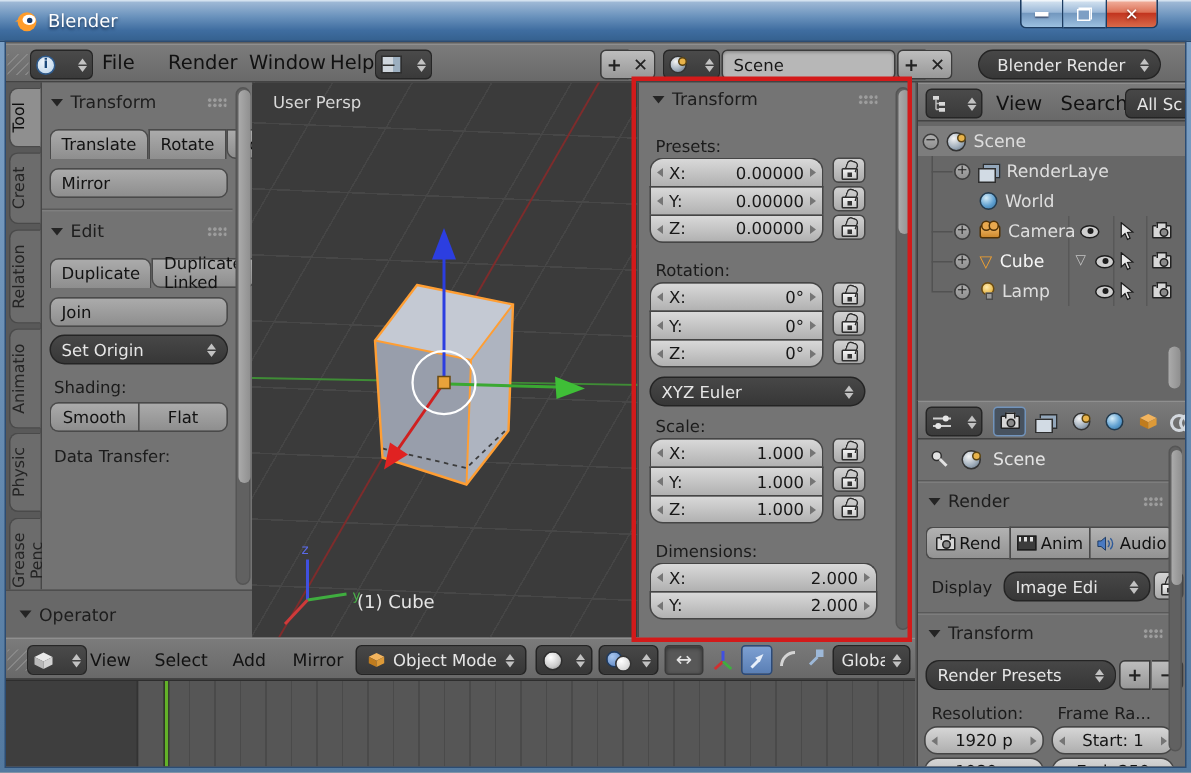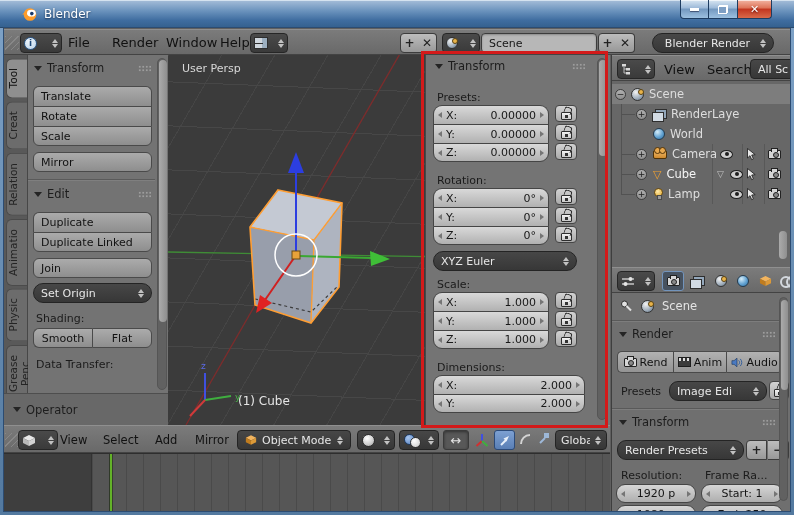--- a/index.html
+++ b/index.html
@@ -1,20 +1,20 @@
 <!DOCTYPE html>
 <html><head>
 <meta charset="utf-8">
 <style>
 *{margin:0;padding:0;box-sizing:border-box}
 html,body{width:794px;height:515px;overflow:hidden}
 body{position:relative;font-family:"DejaVu Sans",sans-serif;font-size:11px;background:linear-gradient(180deg,#7fa3c8,#53799f);color:#1a1a1a}
 .abs{position:absolute}
 
-.titlebar{position:absolute;left:0;top:0;width:794px;height:28px;background:linear-gradient(180deg,#a6bed9 0%,#6b93bd 40%,#3f6da0 75%,#35618f 100%);border-bottom:1px solid #27496e;display:flex;align-items:center;padding-left:21px;gap:6px;box-shadow:inset 0 1px 0 #d4e2ef}
+.titlebar{position:absolute;left:0;top:0;width:794px;height:28px;background:linear-gradient(180deg,#a6bed9 0%,#6b93bd 40%,#3f6da0 75%,#35618f 100%);border-bottom:1px solid #27496e;display:flex;align-items:center;padding-left:9px;gap:6px;box-shadow:inset 0 1px 0 #d4e2ef}
 .title-text{color:#fff;font-size:12px;text-shadow:0 1px 2px rgba(10,30,60,.8)}
 .winbtns{position:absolute;right:22px;top:0;display:flex}
 .winbtn{height:19px;display:flex;align-items:center;justify-content:center;border:1px solid #1d3c60;border-top:none;background:linear-gradient(180deg,#d8e6f2,#9cb9d8 45%,#7398bf 50%,#9cc0e0);box-shadow:inset 0 1px 0 rgba(255,255,255,.65)}
 .winbtn.mn{width:29px;border-radius:0 0 0 4px}
 .winbtn.mx{width:28px;border-left:none;border-right:none}
 .winbtn.cl{width:35px;border-radius:0 0 4px 0;background:linear-gradient(180deg,#f2b4a2,#dd7257 45%,#c2351f 50%,#d96a4a);color:#fff;font-weight:bold;font-size:11px;text-shadow:0 1px 2px rgba(60,0,0,.7)}
 .ming{width:9px;height:3px;background:#fff;box-shadow:0 1px 1px rgba(0,0,30,.5)}
 .maxg{position:relative;width:10px;height:9px}
 .maxg::before{content:"";position:absolute;right:0;top:0;width:7px;height:6px;border:1px solid #fff}
 .maxg::after{content:"";position:absolute;left:0;bottom:0;width:7px;height:6px;border:1px solid #fff;background:#7e9fc4}
@@ -31,21 +31,21 @@
 .ud .u{border-bottom:4px solid #c2c2c2}
 .ud .d{border-top:4px solid #c2c2c2}
 .namefield{position:absolute;height:20px;background:#b7b7b7;border:1px solid #3c3c3c;border-radius:4px;color:#161616;display:flex;align-items:center;padding:0 7px;box-shadow:inset 0 1px 2px rgba(0,0,0,.25)}
 .sqbtn{position:absolute;width:19px;height:20px;background:linear-gradient(#bdbdbd,#989898);border:1px solid #3c3c3c;color:#222;display:flex;align-items:center;justify-content:center;font-size:12px;font-weight:bold}
 
 .tabstrip{position:absolute;left:0;top:27px;width:24px;height:338px;background:#595959;border-right:1px solid #474747;display:flex;flex-direction:column;gap:3px;padding-top:3px;align-items:flex-end}
 .vtab{writing-mode:vertical-rl;transform:rotate(180deg);background:#6c6c6c;color:#242424;border:1px solid #4a4a4a;border-left:none;border-radius:0 6px 6px 0;width:21px;padding:9px 0;font-size:10.5px;text-align:center}
 .vtab.active{background:#8f8f8f;color:#0e0e0e}
 .shelf{position:absolute;left:24px;top:27px;width:142px;height:338px;background:#737373;padding:4px 18px 0 5px;overflow:hidden}
 .tbtn{height:20px;background:linear-gradient(#ababab,#8e8e8e);border:1px solid #4a4a4a;color:#121212;display:flex;align-items:center;padding:0 7px;font-size:11px}
-.tgroup{display:flex;flex-direction:column}
+.tgroup{display:flex;}
 .tgroup .tbtn{border-bottom-width:0}
 .tgroup .tbtn:first-child{border-radius:6px 6px 0 0}
 .tgroup .tbtn:last-child{border-radius:0 0 6px 6px;border-bottom-width:1px}
 .tbtn.single{border-radius:6px}
 .hgroup{display:flex}
 .hgroup .tbtn{flex:1;justify-content:center;border-right-width:0}
 .hgroup .tbtn:first-child{border-radius:6px 0 0 6px}
 .hgroup .tbtn:last-child{border-radius:0 6px 6px 0;border-right-width:1px}
 .phead{display:flex;align-items:center;color:#1d1d1d;font-size:11.5px;padding:3px 1px;height:18px}
 .tri{width:0;height:0;border-left:4px solid transparent;border-right:4px solid transparent;border-top:5px solid #242424;margin-right:5px}
@@ -649,21 +649,21 @@
           <span>Anim</span>
         </div>
       <div class="lbtn" style="flex:1.05;border-radius:0 5px 5px 0">
         <svg width="12" height="11" viewBox="0 0 13 11">
             <path d="M1 3.5 h2.3 L6.5 0.8 V10.2 L3.3 7.5 H1 Z" fill="#4a7ac2" stroke="#1e3a60" stroke-width="0.7"></path>
             <path d="M8.2 3.2 a3 3 0 0 1 0 4.6 M10 1.6 a5.4 5.4 0 0 1 0 7.8" stroke="#2e5a9a" fill="none"></path>
           </svg>
         <span>Audio</span>
       </div>
     </div>
-    <span class="flabel" style="position:absolute;left:9px;top:118px">Presets</span>
+    <span class="flabel" style="position:absolute;left:9px;top:118px">Display</span>
     <div class="dd" style="left:57px;top:114px;width:98px;border-radius:9px">
       <span class="lbl">Image Edi</span>
       <span class="ud">
           <i class="u"></i>
           <i class="d"></i>
         </span>
     </div>
     <div class="lockbtn" style="position:absolute;left:157px;top:114px;width:20px;height:19px">
         <span class="lock"></span>
       </div>

